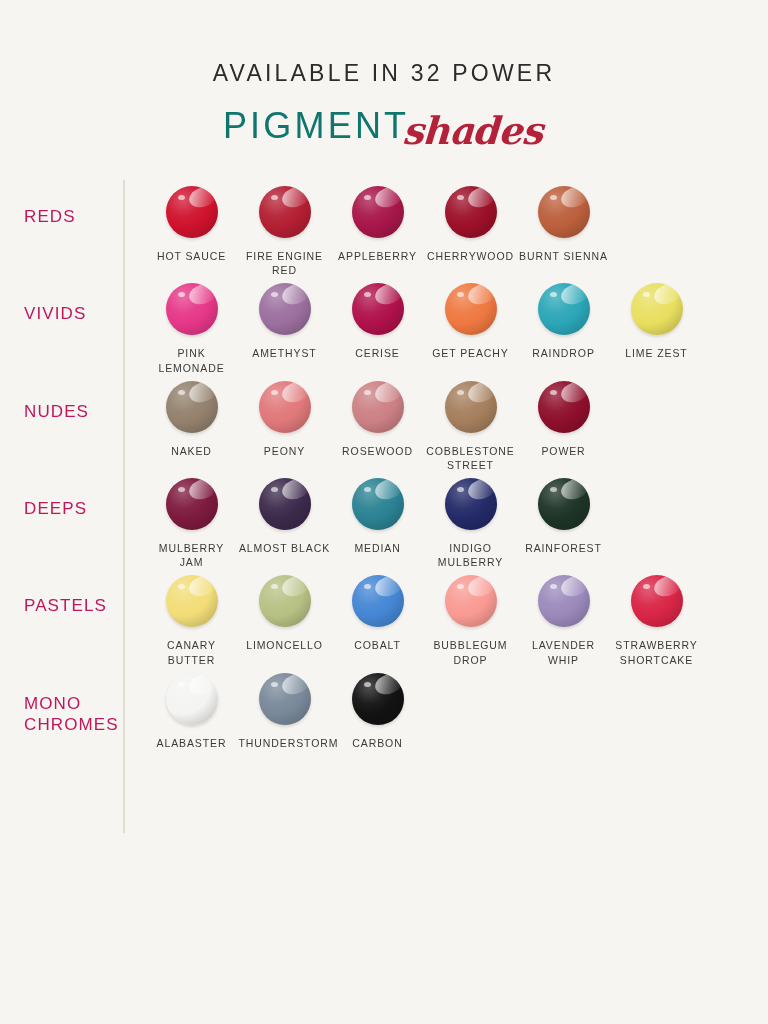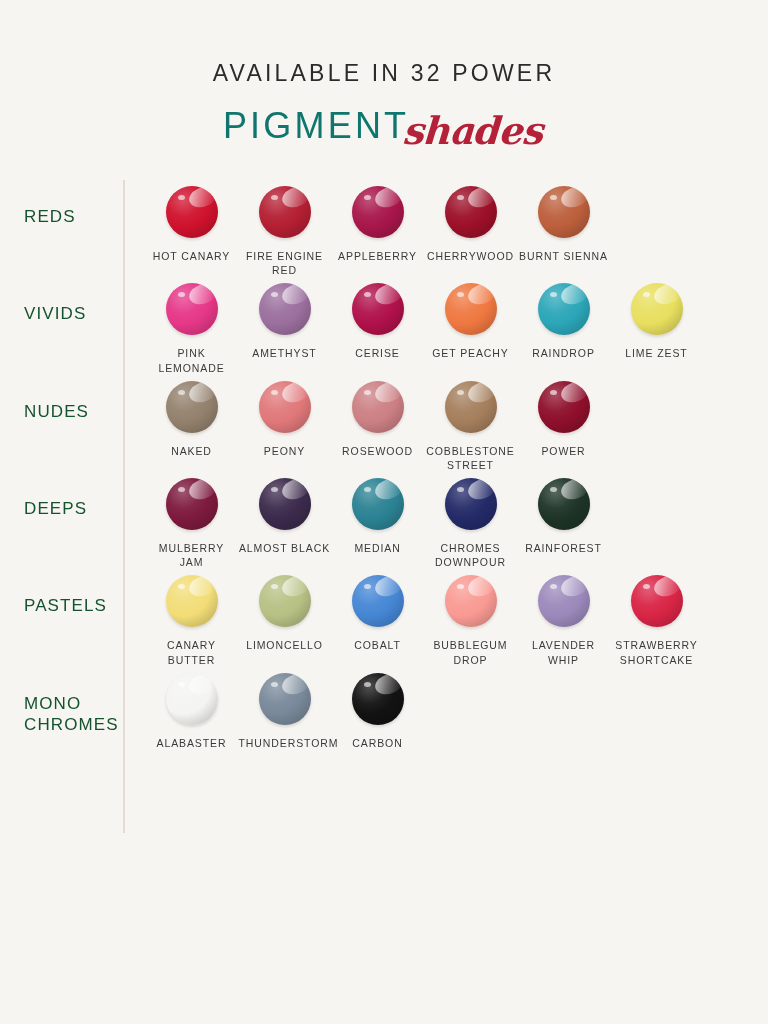--- a/index.html
+++ b/index.html
@@ -77,21 +77,21 @@
     position: relative;
   }
   .group-label {
     width: 123px;
     flex: 0 0 123px;
     box-sizing: border-box;
     padding-left: 24px;
     padding-top: 26px;
     font-size: 17px;
     letter-spacing: 1.1px;
-    color: #14532d;
+    color: #be185d;
     line-height: 1.25;
     font-weight: 400;
   }
   .swatches {
     flex: 1 1 auto;
     padding-left: 22px;
     display: flex;
     flex-wrap: wrap;
   }
   .swatch {
@@ -171,21 +171,21 @@
   <div id="groups-container">
       <div class="group">
         <div class="group-label">REDS</div>
         <div class="swatches">
           <div class="swatch">
             <div class="dot-wrap">
               <div class="dot" style="background: rgb(207, 18, 45);">
                 <div class="dot-shade"></div>
               </div>
             </div>
-            <div class="swatch-label">HOT CANARY</div>
+            <div class="swatch-label">HOT SAUCE</div>
           </div>
           <div class="swatch">
             <div class="dot-wrap">
               <div class="dot" style="background: rgb(180, 31, 51);">
                 <div class="dot-shade"></div>
               </div>
             </div>
             <div class="swatch-label">FIRE ENGINE RED</div>
           </div>
           <div class="swatch">
@@ -338,21 +338,21 @@
               </div>
             </div>
             <div class="swatch-label">MEDIAN</div>
           </div>
           <div class="swatch">
             <div class="dot-wrap">
               <div class="dot" style="background: rgb(35, 42, 104);">
                 <div class="dot-shade"></div>
               </div>
             </div>
-            <div class="swatch-label">CHROMES DOWNPOUR</div>
+            <div class="swatch-label">INDIGO MULBERRY</div>
           </div>
           <div class="swatch">
             <div class="dot-wrap">
               <div class="dot" style="background: rgb(30, 52, 39);">
                 <div class="dot-shade"></div>
               </div>
             </div>
             <div class="swatch-label">RAINFOREST</div>
           </div>
         </div>

